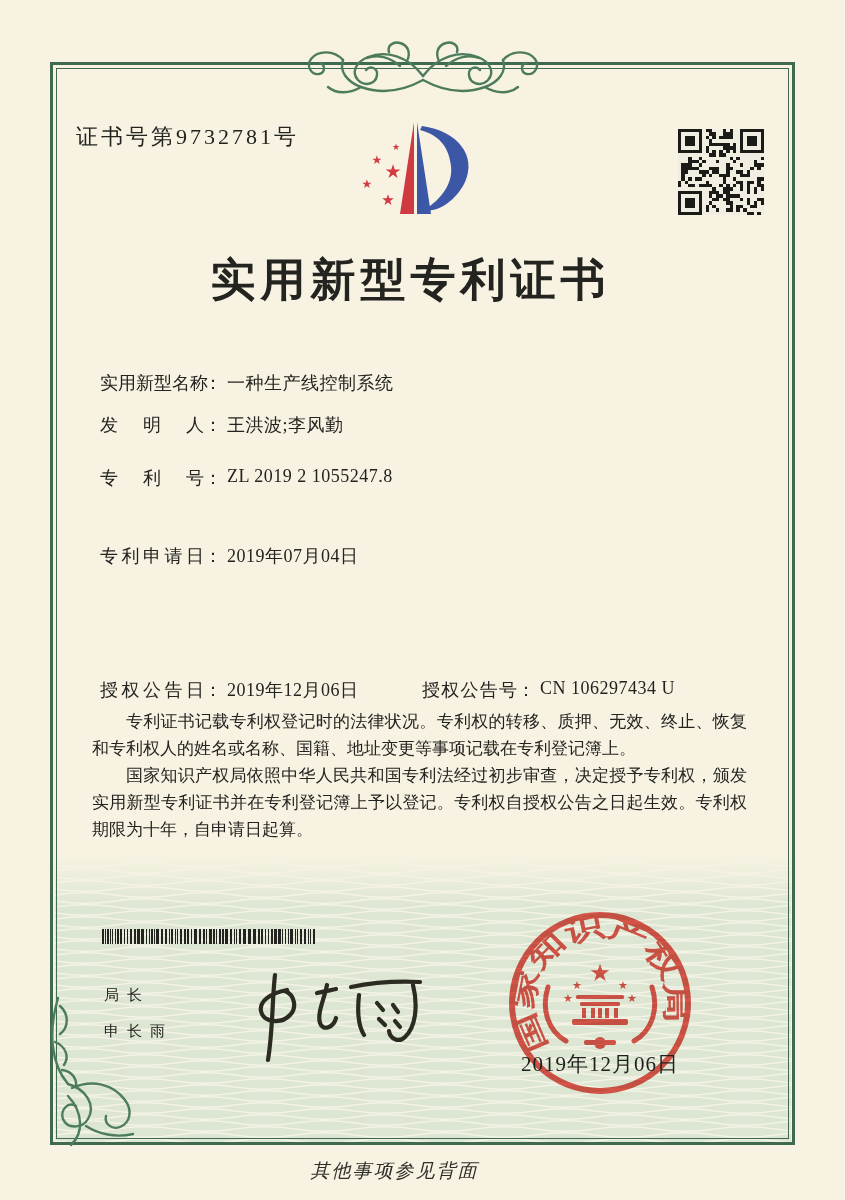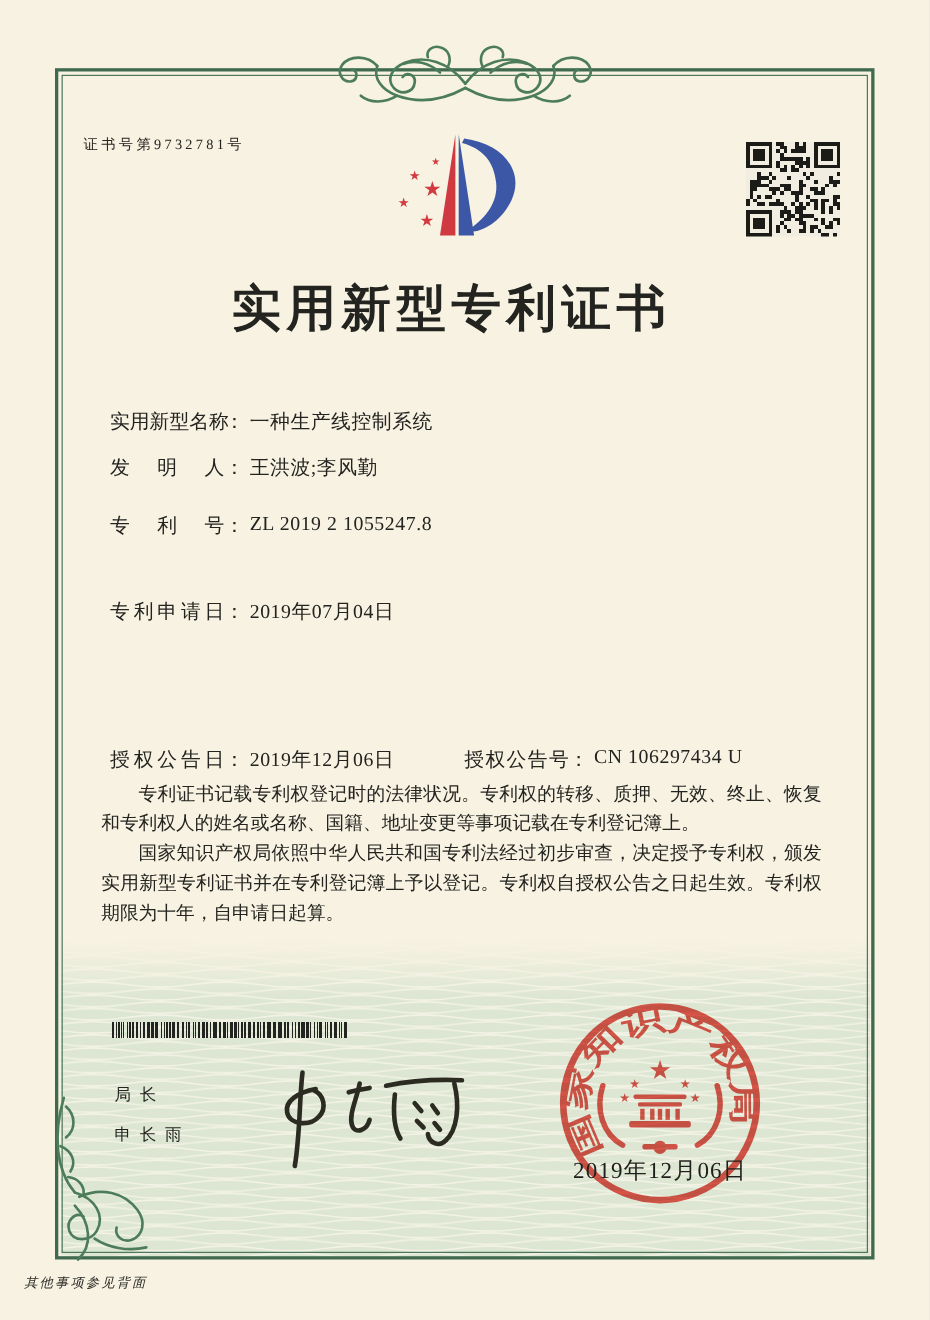--- a/index.html
+++ b/index.html
@@ -10,21 +10,21 @@
     color:#23231f;
   }
   .abs{position:absolute;}
   
   .border-outer{left:50px;top:62px;width:745px;height:1083px;border:3px solid #3f6a4f;box-sizing:border-box;z-index:2;pointer-events:none;}
   .border-inner{position:absolute;left:3px;top:3px;right:3px;bottom:3px;border:1px solid #3f6a4f;}
   
   .band{left:55px;top:856px;width:736px;height:286px;z-index:0;}
   .band-fade{left:55px;top:856px;width:736px;height:52px;z-index:0;
     background:linear-gradient(#f7f2e2,rgba(247,242,226,0));}
-  .cert-no{left:76px;top:122px;font-size:13px;letter-spacing:3px;z-index:3;}
+  .cert-no{left:76px;top:122px;font-size:22px;letter-spacing:3px;z-index:3;}
   .logo{left:352px;top:116px;z-index:3;}
   .qr{left:678px;top:129px;z-index:3;}
   .title{left:50px;top:250px;width:745px;text-align:center;font-size:45px;font-weight:700;
     letter-spacing:5px;transform:translateX(-12px);z-index:3;}
   .frow{position:absolute;left:100px;font-size:18px;z-index:3;white-space:nowrap;}
   .flabel{display:inline-block;width:104px;text-align:justify;text-align-last:justify;vertical-align:top;}
   .fcolon{display:inline-block;vertical-align:top;}
   .fvalue{display:inline-block;margin-left:5px;vertical-align:top;letter-spacing:0.5px;}
   .grant{position:absolute;left:422px;top:678px;font-size:18px;z-index:3;white-space:nowrap;}
   .grant .flabel{width:95px;}
@@ -34,21 +34,21 @@
   .signer{left:104px;font-size:15px;letter-spacing:8px;z-index:3;}
   .signer-title{top:986px;}
   .signer-name{top:1022px;}
   .signature{left:235px;top:955px;z-index:3;}
   .barcode{left:100px;top:929px;z-index:3;}
   .seal{left:505px;top:908px;z-index:3;mix-blend-mode:multiply;opacity:.92;}
   .seal-date{left:505px;top:1050px;width:190px;text-align:center;font-size:21px;
     letter-spacing:1px;z-index:4;color:#1f1f1c;}
   .page-indicator{left:50px;top:1112px;width:745px;text-align:center;font-size:15px;
     letter-spacing:2px;transform:translateX(-28px);z-index:3;}
-  .back-note{left:50px;top:1158px;width:745px;text-align:left;font-size:12px;
+  .back-note{left:50px;top:1158px;width:745px;text-align:center;font-size:19px;
     letter-spacing:2px;font-style:italic;transform:translateX(-28px);z-index:3;color:#2e2e28;}
   .ornament{z-index:2;pointer-events:none;}
   .ornament.top{left:288px;top:36px;}
   .ornament.corner{left:38px;top:992px;}
 </style>
 </head>
 <body>
 
 <div class="page">
 

